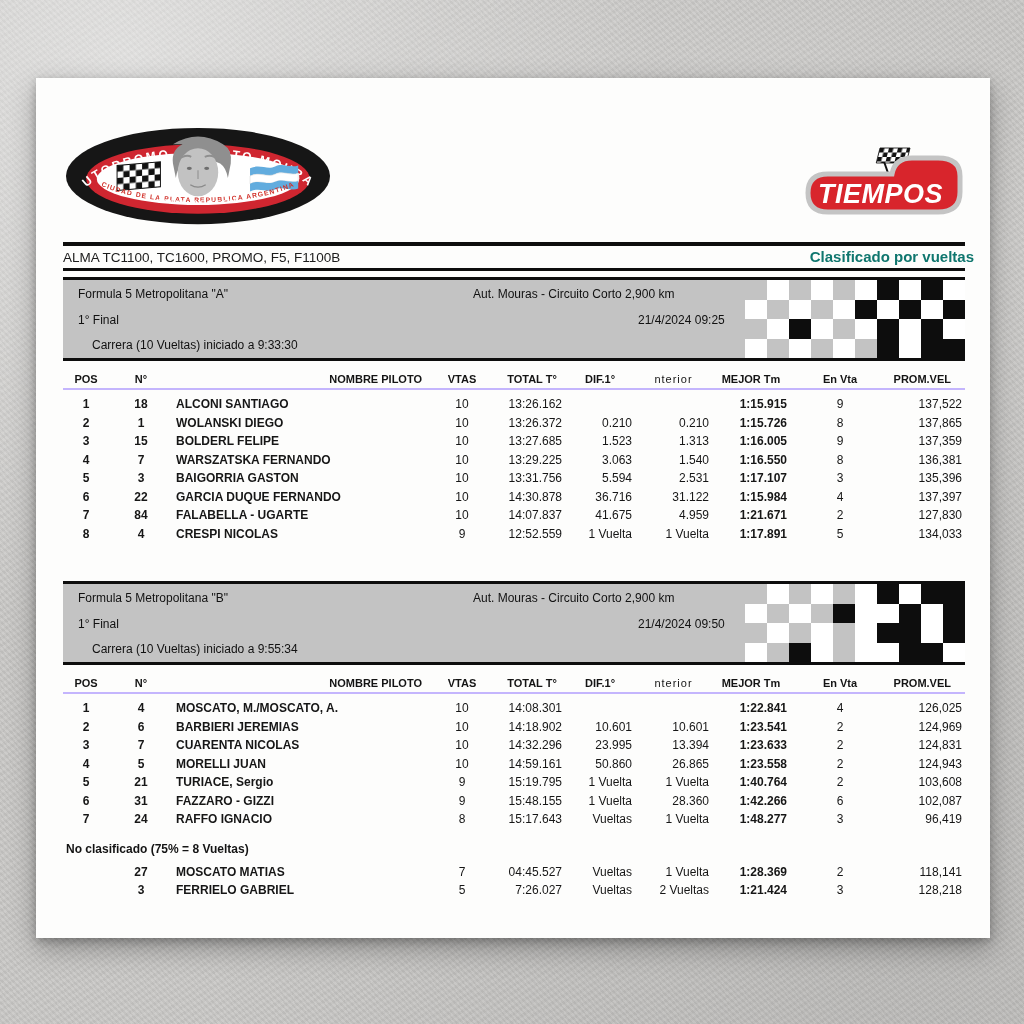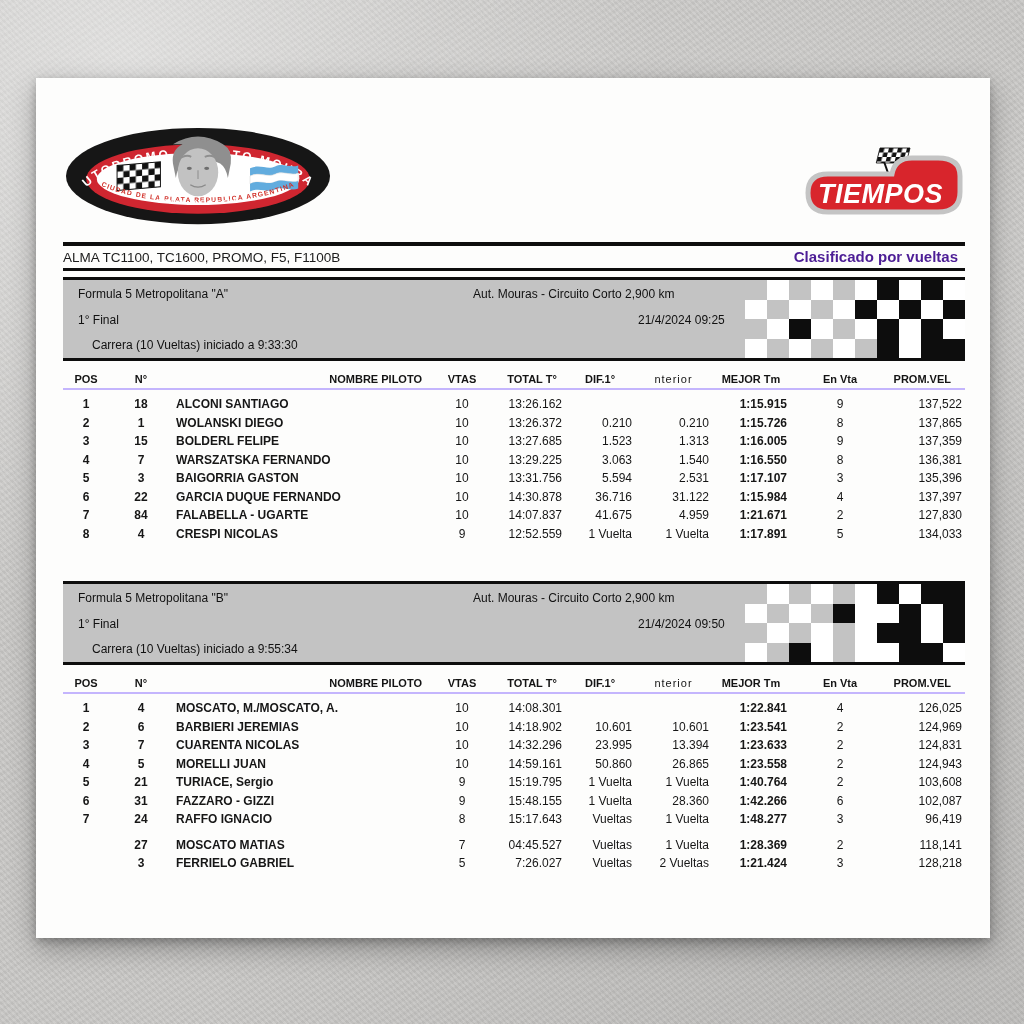--- a/index.html
+++ b/index.html
@@ -20,24 +20,24 @@
     box-shadow:0 10px 26px rgba(0,0,0,.30), 0 3px 8px rgba(0,0,0,.22);
   }
   .logo{position:absolute;left:24px;top:47px;width:276px;height:106px;}
   .tiempos{position:absolute;left:768px;top:68px;width:160px;height:74px;}
 
   .rule{margin:0 25px 0 27px;background:#0d0d0d;}
   .rule-thick{height:4px;margin-top:164px;}
   .rule-mid{height:3px;}
   .catline{
     display:flex;justify-content:space-between;align-items:flex-end;
-    margin:2px 32px 3px 27px;
+    margin:2px 16px 3px 27px;
   }
   .cat-text{font-size:13.5px;color:#1c1c1c;}
-  .cls-title{font-size:15px;font-weight:bold;color:#4c1d95;}
+  .cls-title{font-size:15px;font-weight:bold;color:#0f766e;}
 
   section{display:block;}
   .graybox{
     position:relative;height:78px;background:#c3c3c3;
     border-top:3px solid #0d0d0d;border-bottom:3px solid #0d0d0d;
     margin:6px 25px 0 27px;font-size:12px;color:#111;
   }
   .gb-title{position:absolute;left:15px;top:7px;}
   .gb-circuit{position:absolute;left:410px;top:7px;}
   .gb-stage{position:absolute;left:15px;top:33px;}
@@ -490,20 +490,21 @@
             <td class="c-tot">15:17.643</td>
             <td class="c-dif">Vueltas</td>
             <td class="c-ant">1 Vuelta</td>
             <td class="c-mejor">1:48.277</td>
             <td class="c-envta">3</td>
             <td class="c-prom">96,419</td>
           </tr>
         </tbody>
     </table>
 
+    <div class="unc-label">No clasificado (75% = 8 Vueltas)</div>
     <table class="results unc">
       <colgroup>
         <col style="width:46px">
           <col style="width:64px">
           <col style="width:252px">
           <col style="width:74px">
         <col style="width:66px">
           <col style="width:70px">
           <col style="width:77px">
           <col style="width:78px">

